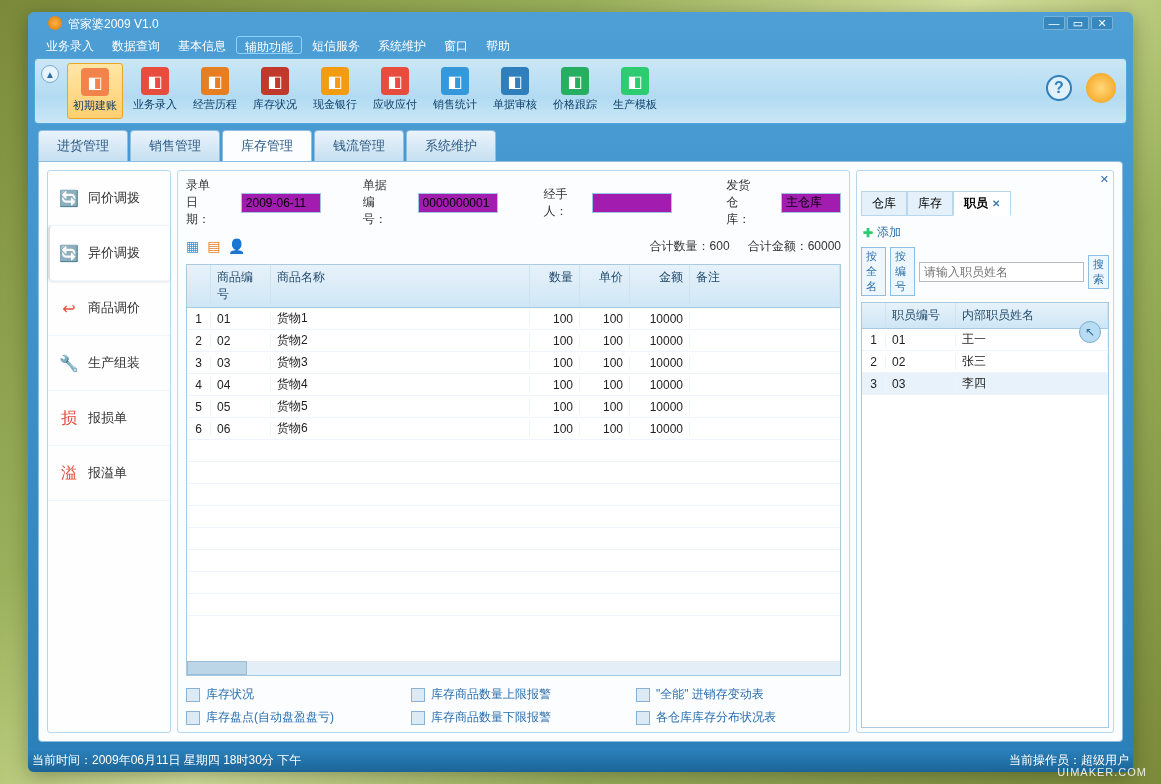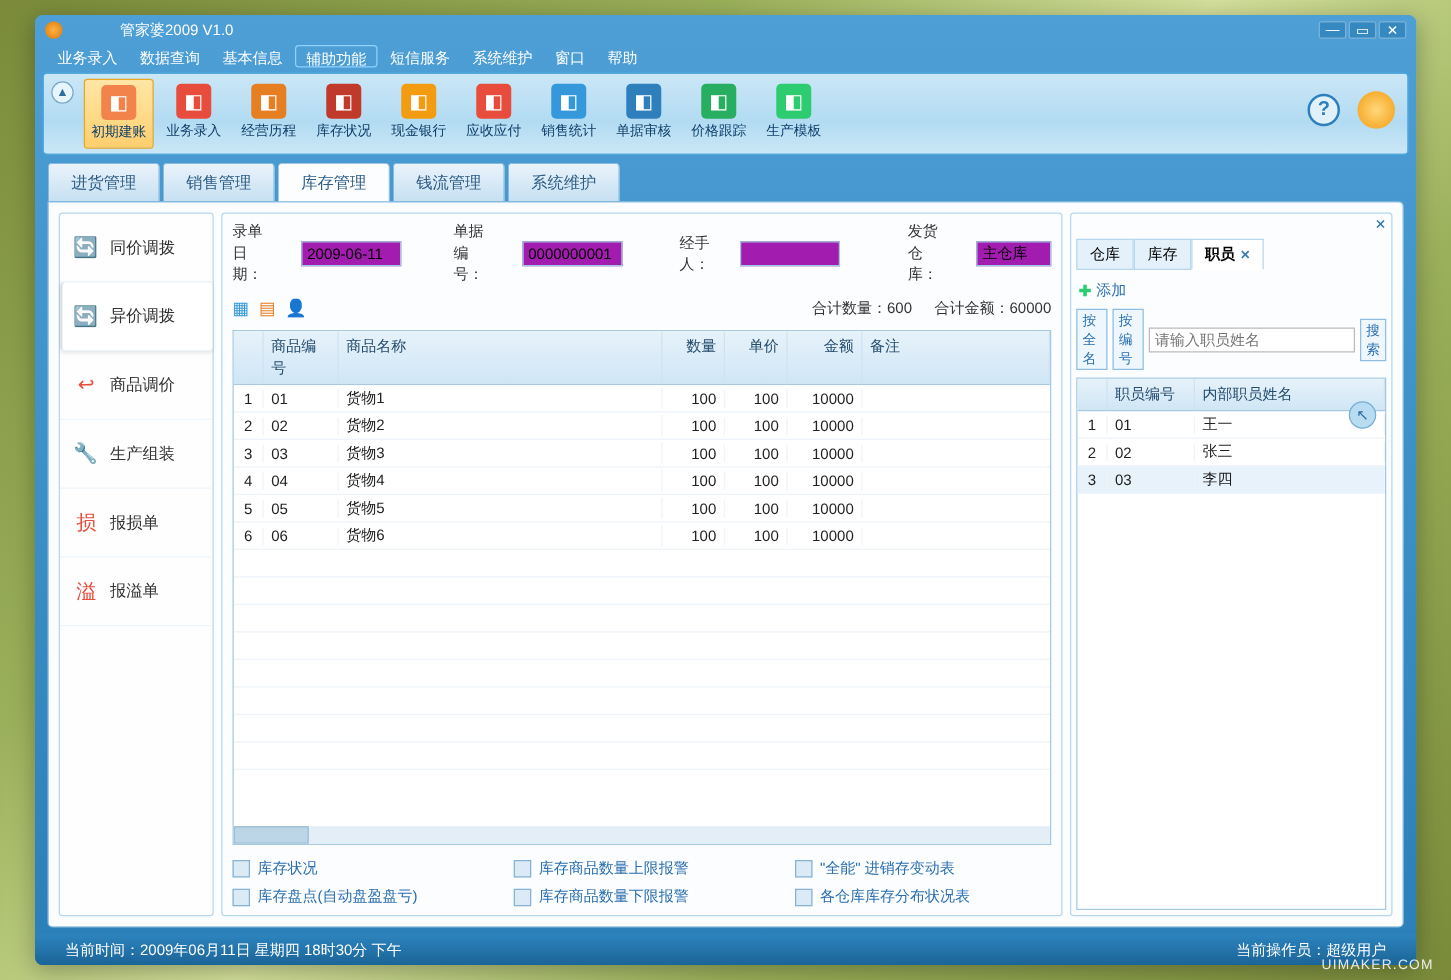--- a/index.html
+++ b/index.html
@@ -1,18 +1,18 @@
 <!DOCTYPE html>
 <html><head>
 <meta charset="utf-8">
 <style>
 * { margin: 0; padding: 0; box-sizing: border-box; font-family: "Microsoft YaHei", SimSun, Arial, sans-serif; }
 body { width: 1161px; height: 784px; background: linear-gradient(135deg, #7a8a3a 0%, #9ab05a 30%, #d4e09b 50%, #9ab05a 70%, #7a8a3a 100%); overflow: hidden; position: relative; }
 .window { position: absolute; top: 12px; left: 28px; right: 28px; bottom: 12px; background: linear-gradient(#4d9fd6, #2b7fb8); border-radius: 6px; box-shadow: 0 4px 20px rgba(0,0,0,.3); display: flex; flex-direction: column; overflow: hidden; }
-.titlebar { display: flex; align-items: center; padding: 4px 8px; height: 24px; color: #fff; font-size: 12px; gap: 40px; }
+.titlebar { display: flex; padding: 4px 20px; height: 24px; color: #fff; font-size: 12px; }
 .titlebar .app-icon { width: 14px; height: 14px; border-radius: 50%; background: radial-gradient(#ffb347,#d97706); margin-right: 6px; }
 .title-controls { margin-left: auto; display: flex; gap: 2px; }
 .title-btn { width: 22px; height: 14px; border: 1px solid #fff5; border-radius: 2px; display: flex; align-items: center; justify-content: center; font-size: 11px; color: #fff; cursor: pointer; background: #3689c0; }
 .menubar { display: flex; gap: 2px; padding: 0 10px 4px; height: 22px; color: #fff; font-size: 12px; }
 .menuitem { padding: 2px 8px; cursor: pointer; border-radius: 3px; }
 .menuitem.selected { border: 1px solid #8fd1ff; }
 .ribbon-border { margin: 0 6px; border: 1px solid #4fa9dc; border-radius: 4px; background: linear-gradient(#cbe7f6,#b2dbf2 60%,#cbe7f6); padding: 0; }
 .toolbar { display: flex; align-items: flex-start; padding: 4px 6px; gap: 4px; }
 .collapse-btn { width: 18px; height: 18px; border-radius: 50%; border: 1px solid #79a9cf; background: #e8f4fb; display: flex; align-items: center; justify-content: center; margin-top: 2px; margin-right: 4px; font-size: 10px; color: #2a6fa0; cursor: pointer; }
 .tool-btn { display: flex; flex-direction: column; align-items: center; width: 56px; height: 56px; padding-top: 4px; cursor: pointer; border-radius: 3px; font-size: 11px; color: #0f3f6a; }
@@ -52,21 +52,21 @@
 .rp-tabs { display: flex; gap: 0; margin-bottom: 4px; }
 .rp-tab { padding: 3px 10px; font-size: 12px; border: 1px solid #b6d7ee; background: #e5f1fa; cursor: pointer; display: flex; align-items: center; gap: 4px; margin-top: 16px; }
 .rp-tab.active { background: #fff; border-bottom-color: #fff; font-weight: bold; }
 .rp-tab .small-close { font-size: 10px; color: #3a7db0; }
 .rp-add { display: flex; align-items: center; gap: 4px; padding: 4px 2px; font-size: 12px; color: #2b6fae; cursor: pointer; }
 .rp-search { display: flex; gap: 4px; padding: 2px 0; align-items: center; }
 .tag-btn { border: 1px solid #8fbee0; font-size: 11px; padding: 1px 4px; color: #2b6fae; cursor: pointer; background: #eef7fd; }
 .rp-search input { flex: 1; border: 1px solid #bbb; height: 20px; font-size: 12px; padding: 0 4px; }
 .rp-grid { flex: 1; border: 1px solid #a7c9e1; background: #fff; margin-top: 4px; overflow: hidden; display: flex; flex-direction: column; }
 .cursor-pointer-badge { position: absolute; right: 12px; top: 160px; width: 22px; height: 22px; border-radius: 50%; background: #b8dcf2; border: 1px solid #77aed3; display: flex; align-items: center; justify-content: center; font-size: 12px; color: #2e6d9e; }
-.statusbar { height: 24px; background: linear-gradient(#2c83bd,#1b6497); display: flex; align-items: center; padding: 0 24px; color: #fff; font-size: 12px; }
+.statusbar { height: 24px; background: linear-gradient(#2c83bd,#1b6497); display: flex; align-items: center; padding: 0 4px; color: #fff; font-size: 12px; }
 .watermark { position: absolute; bottom: 6px; right: 14px; color: #fff; font-size: 11px; letter-spacing: 1px; opacity: .85; }
 
 .col-idx{width:24px;text-align:center}.col-code{width:60px}.col-name{flex:1}.col-qty{width:50px;text-align:right}.col-price{width:50px;text-align:right}.col-amt{width:60px;text-align:right}.col-note{width:150px}
 .rcol-idx{width:24px;text-align:center}.rcol-code{width:70px}.rcol-name{flex:1}
 </style>
 </head>
 <body>
 
 <div class="window">
 

